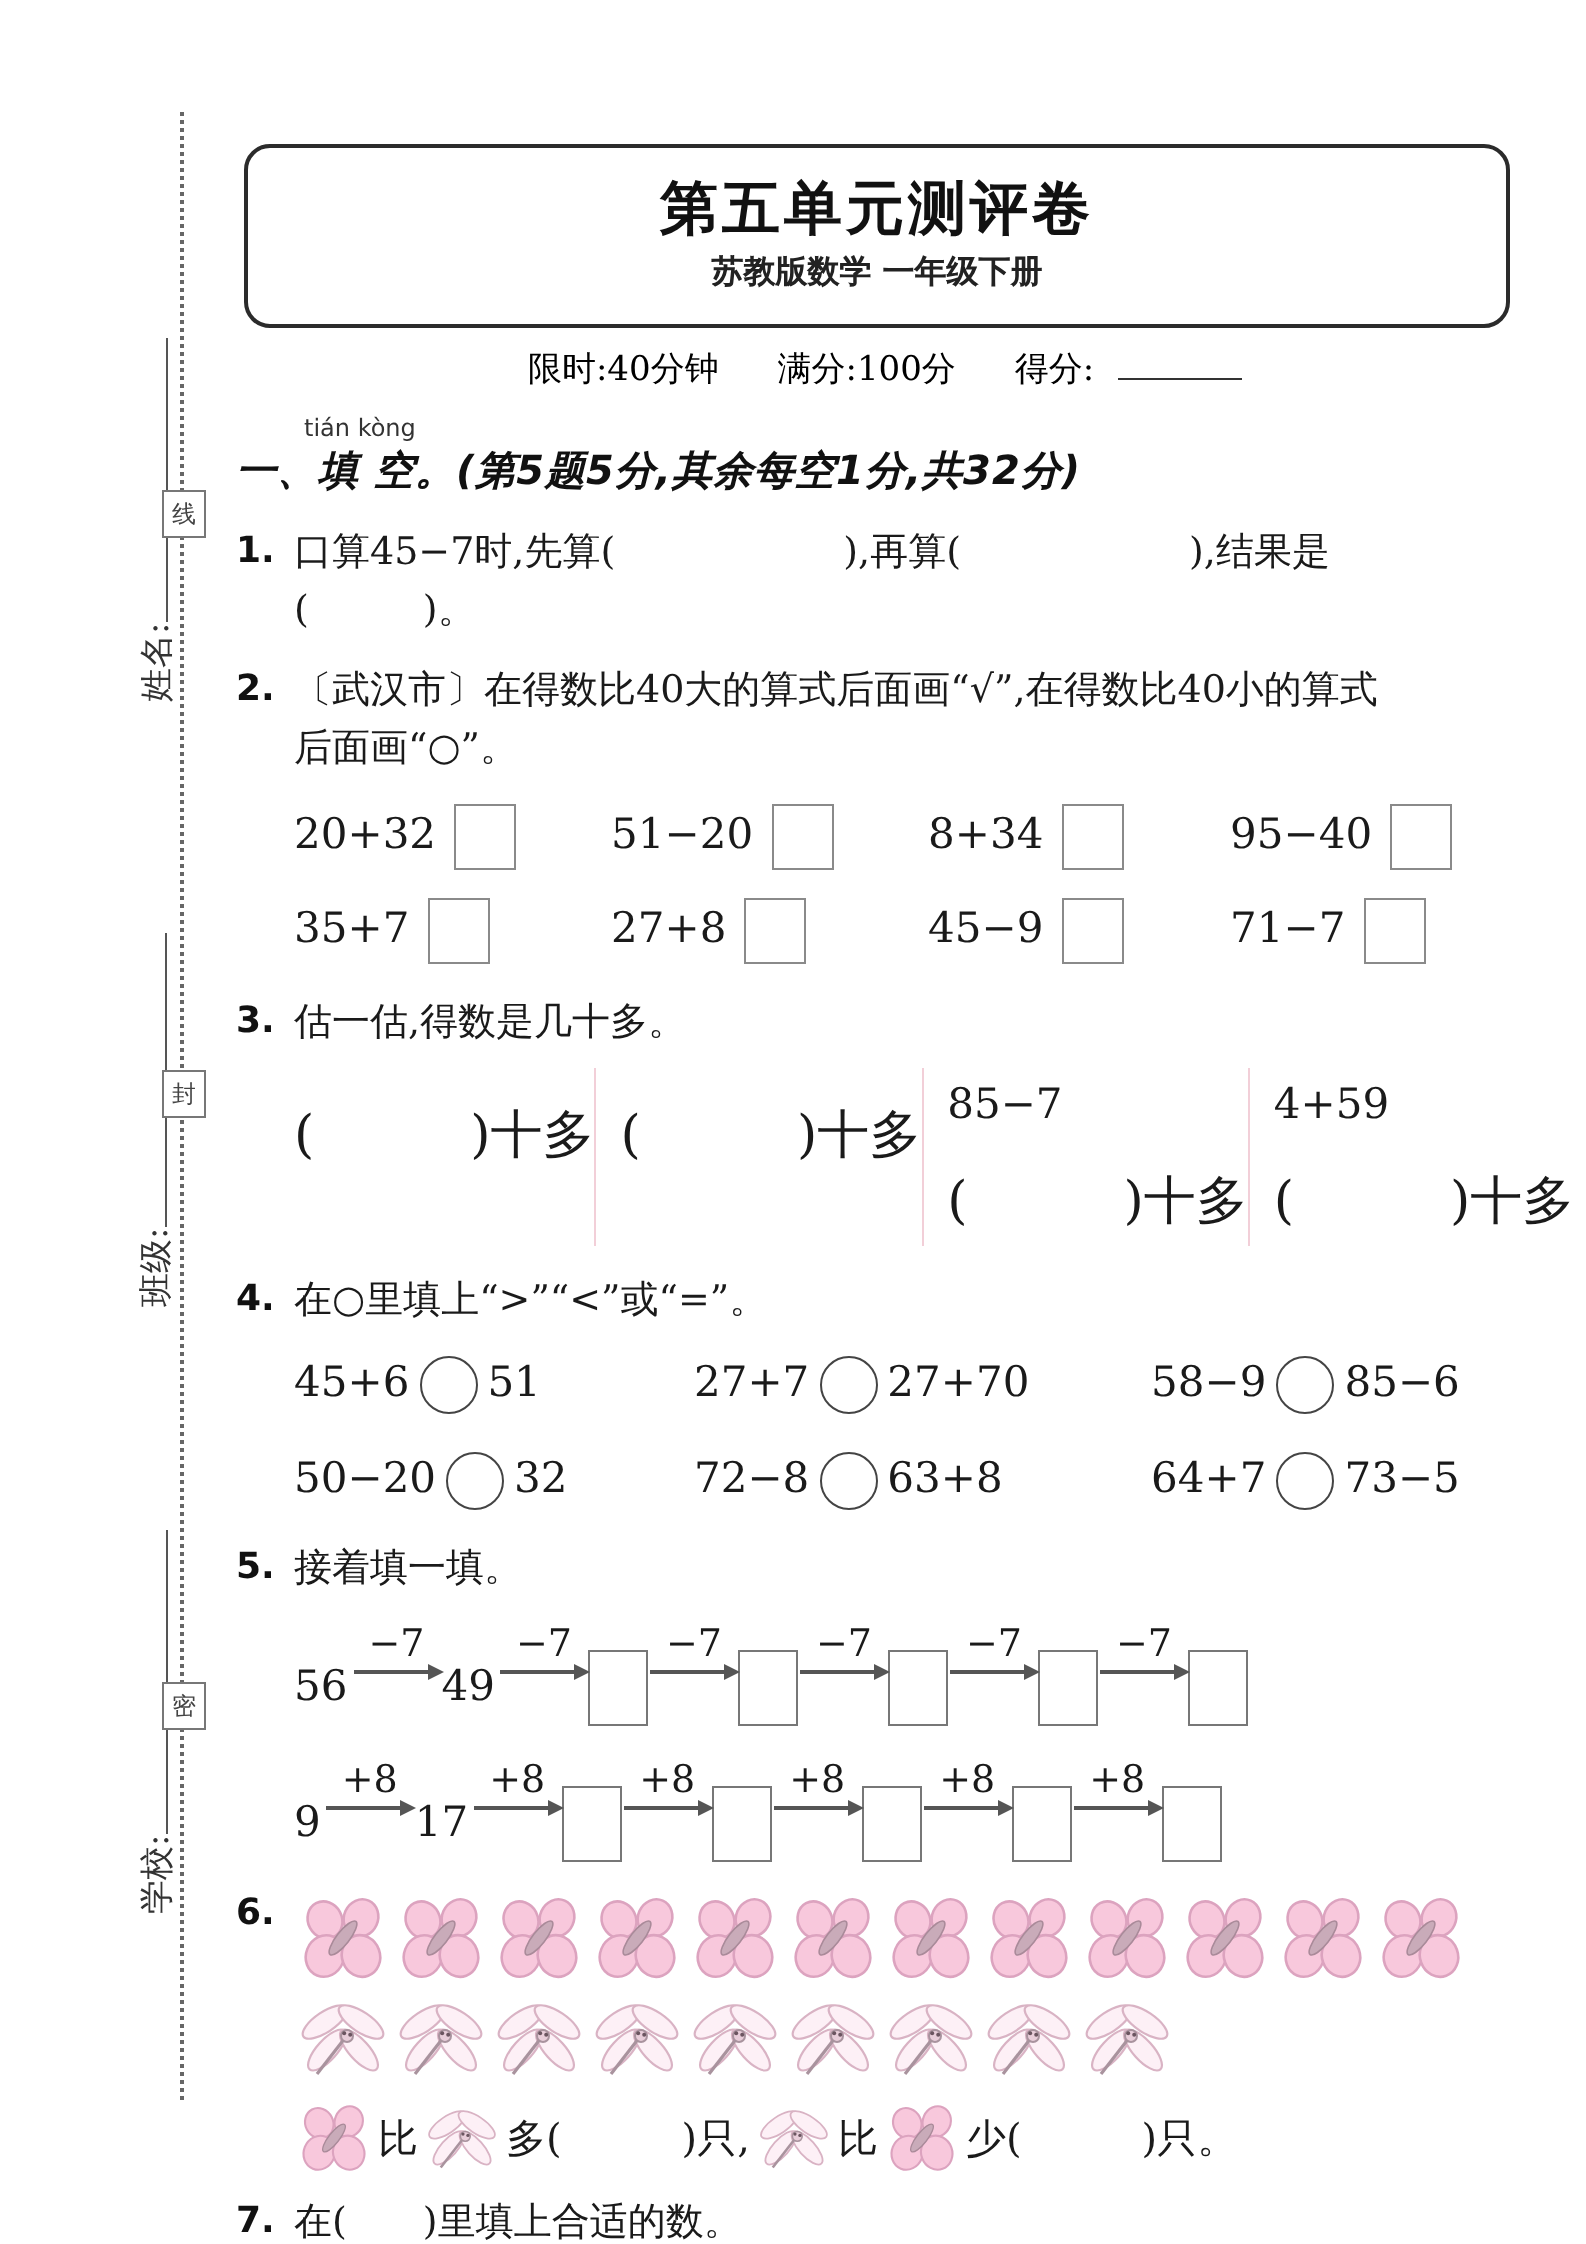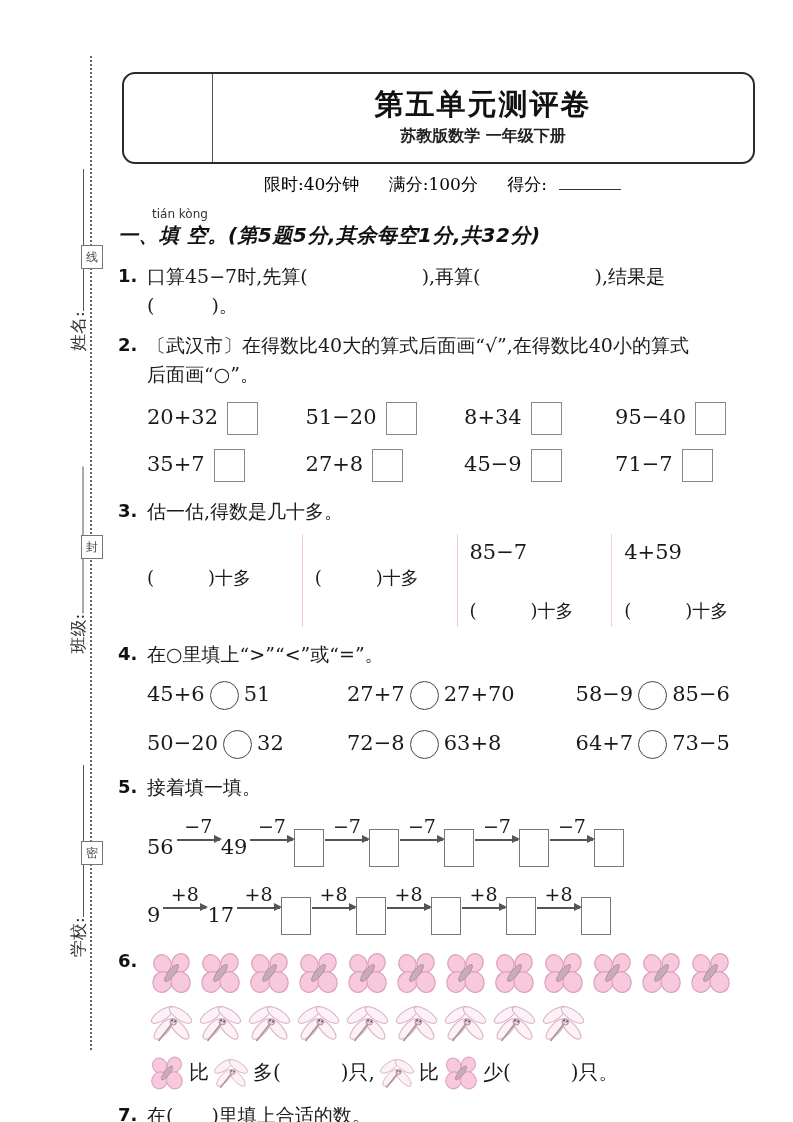--- a/index.html
+++ b/index.html
@@ -12,21 +12,21 @@
   .binding-line{position:absolute;left:90px;top:56px;height:994px;width:0;
     border-left:2px dotted #666;}
   .seal-box{position:absolute;left:81px;width:20px;height:22px;background:#fff;
     border:1px solid #777;display:flex;align-items:center;justify-content:center;
     font-size:12px;color:#444;font-family:"DejaVu Serif",serif;z-index:2;}
   .side-group{position:absolute;height:22px;display:flex;align-items:baseline;
     transform:rotate(-90deg);font-size:17px;color:#333;white-space:nowrap;}
   .side-group .blankline{display:inline-block;border-bottom:1.2px solid #555;height:14px;}
   
   .header-box{position:absolute;left:122px;top:72px;width:629px;height:88px;
-    border:2.2px solid #2b2b2b;border-radius:13px;display:flex;}
+    border:2.2px solid #2b2b2b;border-radius:13px;display:flex;flex-direction:column;}
   .header-left{width:88px;border-right:1.3px solid #555;}
   .header-main{flex:1;display:flex;flex-direction:column;align-items:center;justify-content:center;}
   .paper-title{font-family:"DejaVu Sans","Liberation Sans",sans-serif;font-weight:bold;
     font-size:29px;letter-spacing:2px;color:#111;line-height:1.1;}
   .paper-subtitle{font-family:"DejaVu Sans","Liberation Sans",sans-serif;font-weight:bold;
     font-size:16px;color:#222;margin-top:6px;}
   .score-line{position:absolute;left:122px;top:173px;width:629px;text-align:center;
     font-size:17px;color:#000000;}
   .score-line .part{margin:0 12px;}
   .score-blank{display:inline-block;width:62px;border-bottom:1.5px solid #333;height:15px;
@@ -44,21 +44,21 @@
   .pre{white-space:pre;}
   
   .q2-grid{display:grid;grid-template-columns:1.05fr 1.05fr 1fr 1fr;row-gap:13px;
     margin-top:11px;font-size:21px;}
   .sqbox{display:inline-block;width:29px;height:31px;border:1.5px solid #8a8a8a;
     vertical-align:middle;margin-left:9px;background:#fff;}
   
   .q3-grid{display:grid;grid-template-columns:1fr 1fr 1fr 1fr;margin-top:8px;font-size:21px;}
   .q3col{padding:2px 0 2px 12px;}
   .q3col + .q3col{border-left:1px solid #f2cfd8;}
-  .q3col .ans{margin-top:28px;font-size:18px;}
+  .q3col .ans{margin-top:12px;font-size:26px;}
   
   .q4-grid{display:grid;grid-template-columns:1.05fr 1.2fr 1fr;row-gap:16px;margin-top:9px;
     font-size:21px;align-items:center;}
   .circle{display:inline-block;width:27px;height:27px;border:1.3px solid #444;
     border-radius:50%;vertical-align:middle;margin:0 5px;background:#fff;}
   
   .q5row{display:flex;align-items:flex-start;margin-top:14px;font-size:21px;}
   .q5row .num{margin:14px 2px 0 0;}
   .au{display:flex;flex-direction:column;align-items:center;margin:0 1px;}
   .au .op{font-size:19px;line-height:1;margin-bottom:3px;}

